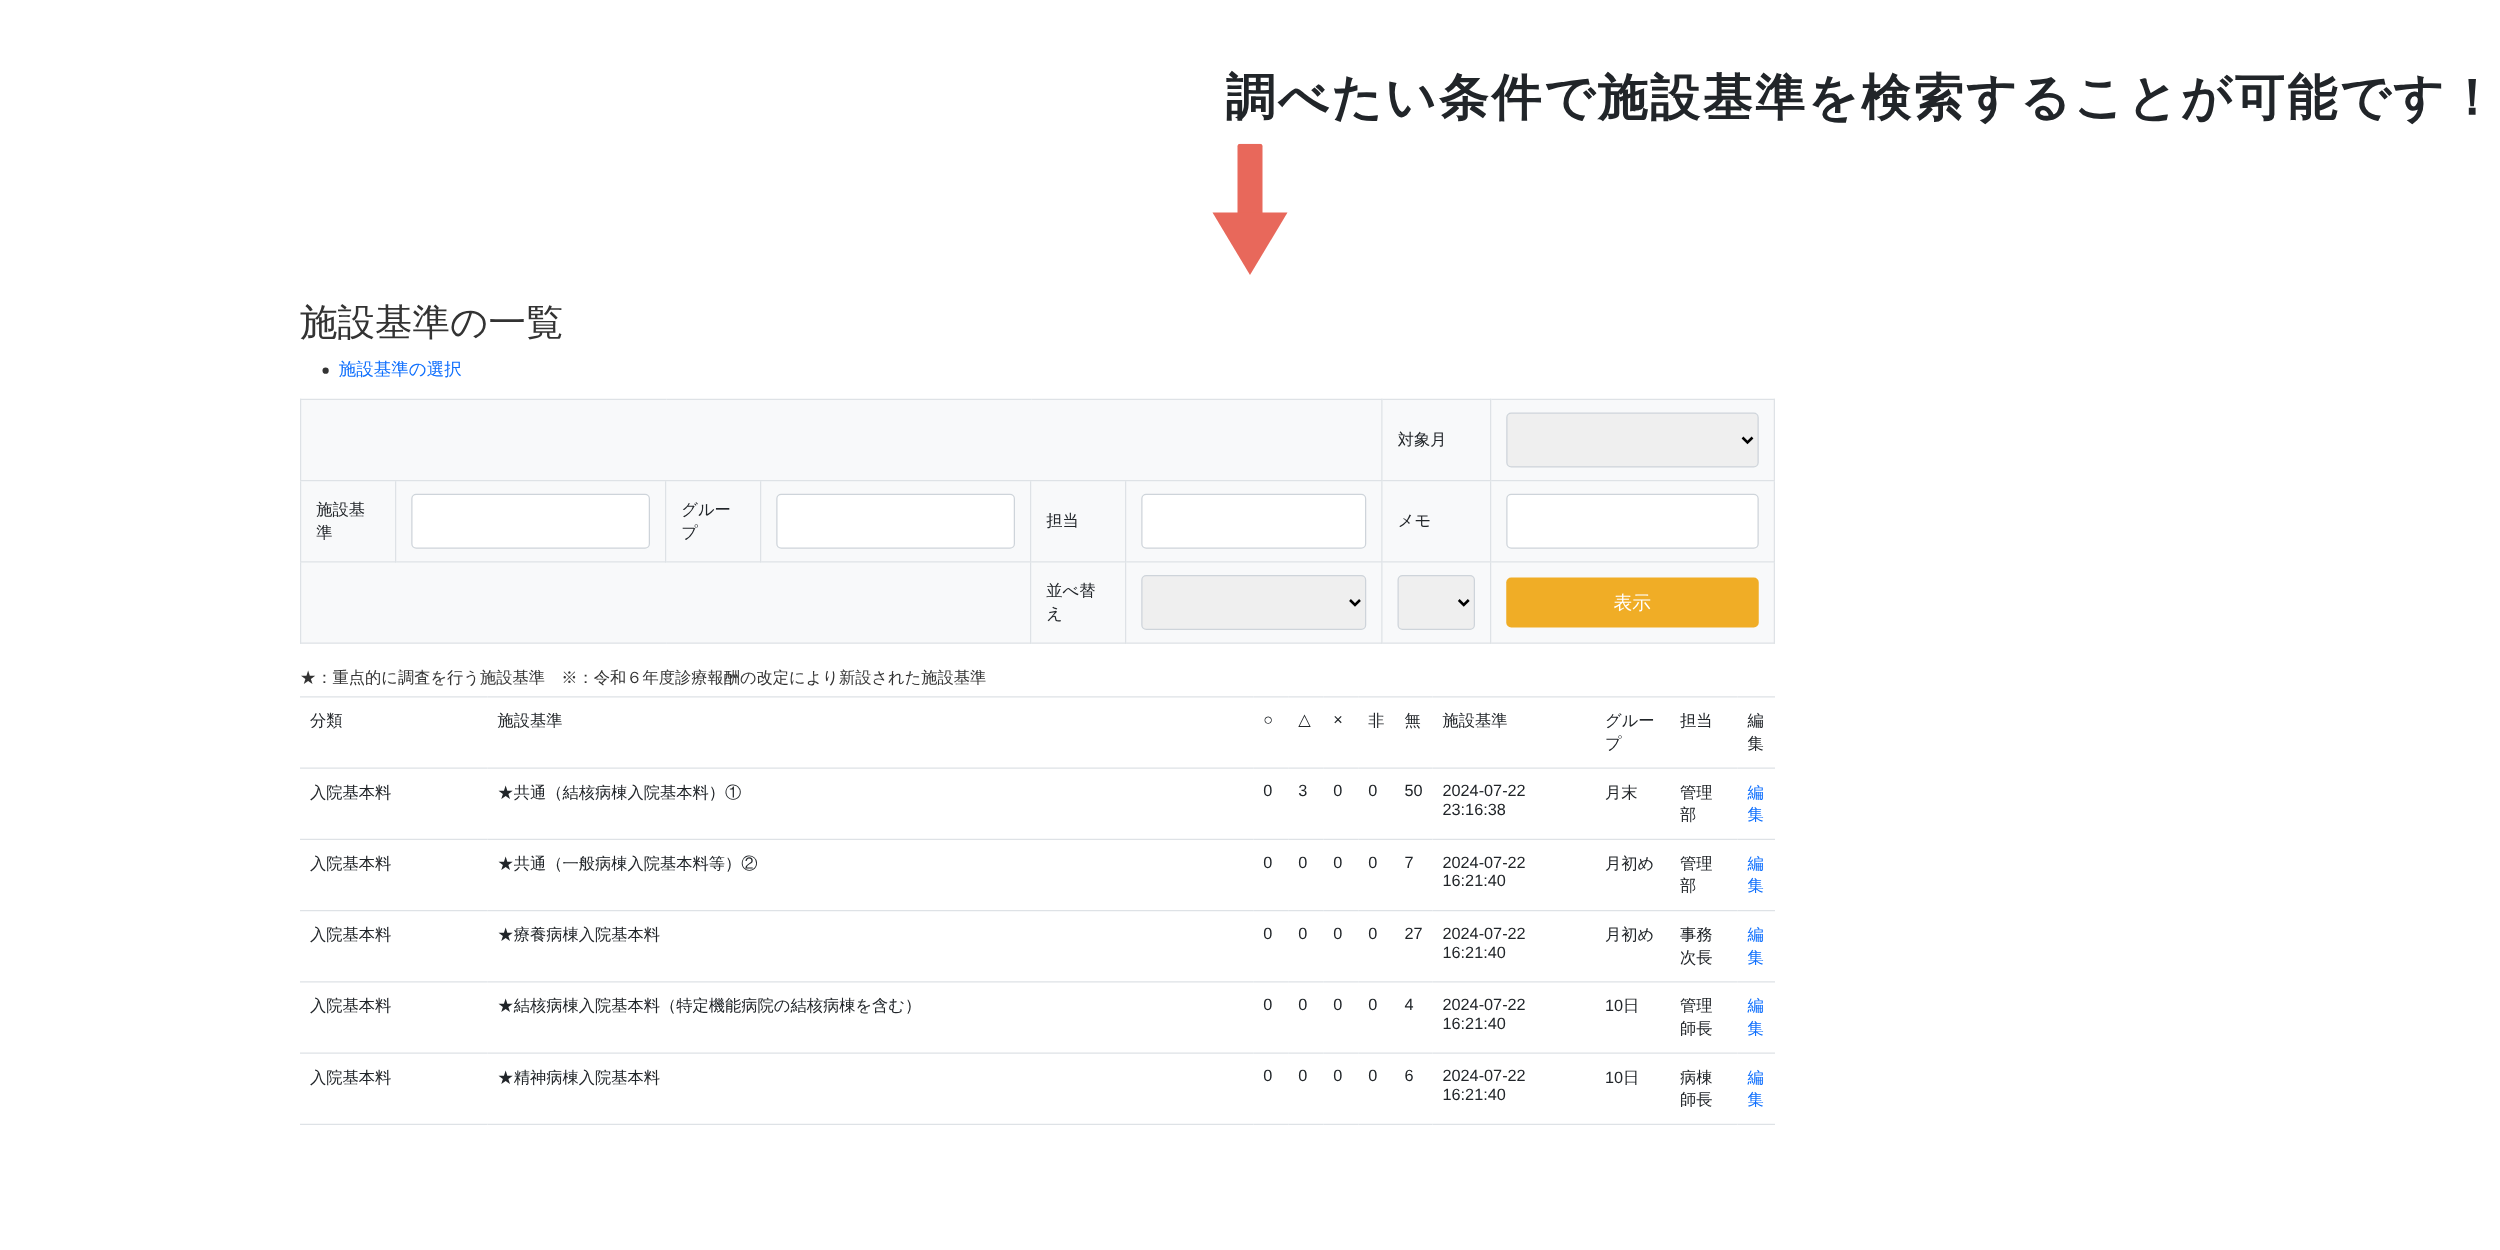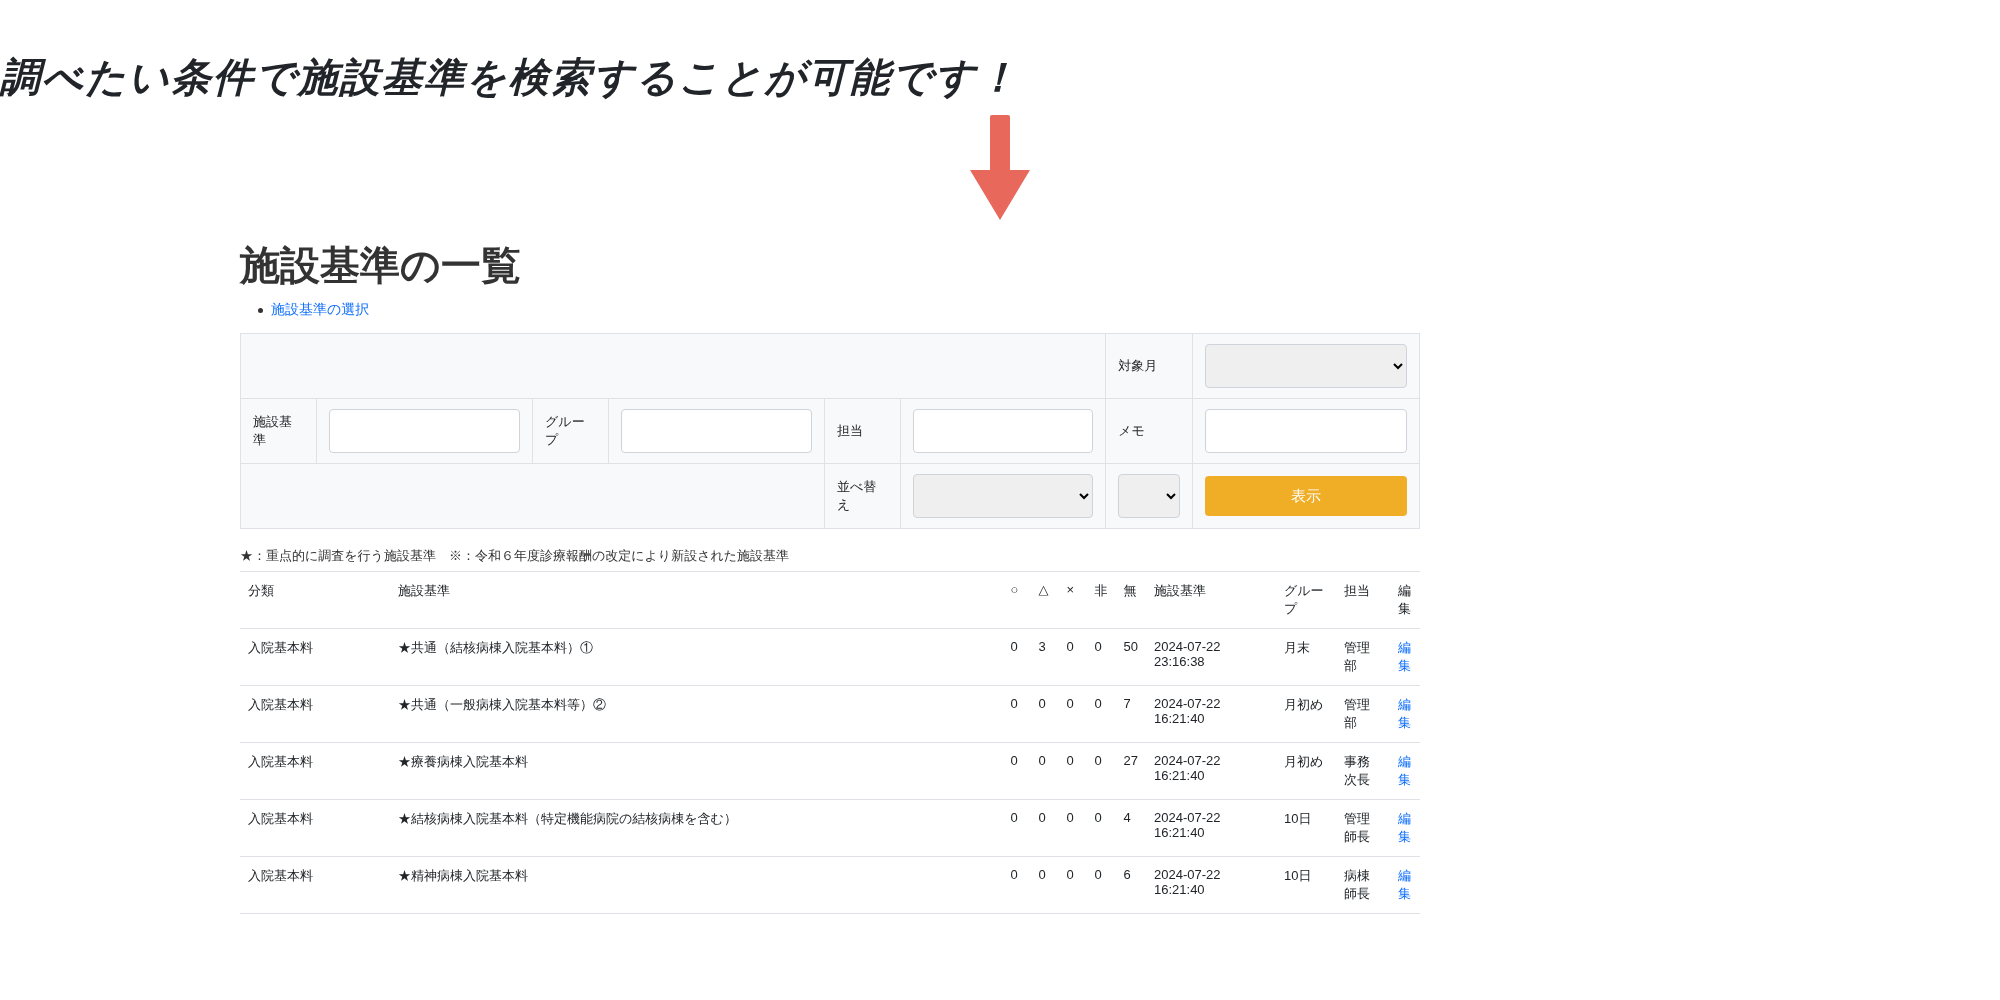--- a/index.html
+++ b/index.html
@@ -10,36 +10,35 @@
     color: #212529;
     font-size: 14px;
   }
   .page {
     width: 2000px;
     height: 1000px;
     position: relative;
     padding: 20px 0 0 0;
   }
   .banner {
-    text-align: left;
+    text-align: right;
     font-size: 40px;
     font-weight: 700;
     margin: 30px 0 10px 0;
     letter-spacing: 2px;
-    font-style: italic;
   }
   .arrow-wrap { text-align: center; margin-bottom: 10px; }
   .arrow-svg { width: 80px; height: 110px; }
   .content {
     width: 1180px;
     margin: 0 auto 0 240px;
   }
   h2.title {
-    font-size: 40px;
-    font-weight: 700;
+    font-size: 30px;
+    font-weight: 400;
     margin: 0 0 8px 0;
     color: #333;
   }
   .breadcrumb {
     margin: 0 0 14px 18px;
     font-size: 14px;
   }
   .breadcrumb .dot {
     display: inline-block;
     width: 5px; height: 5px;

